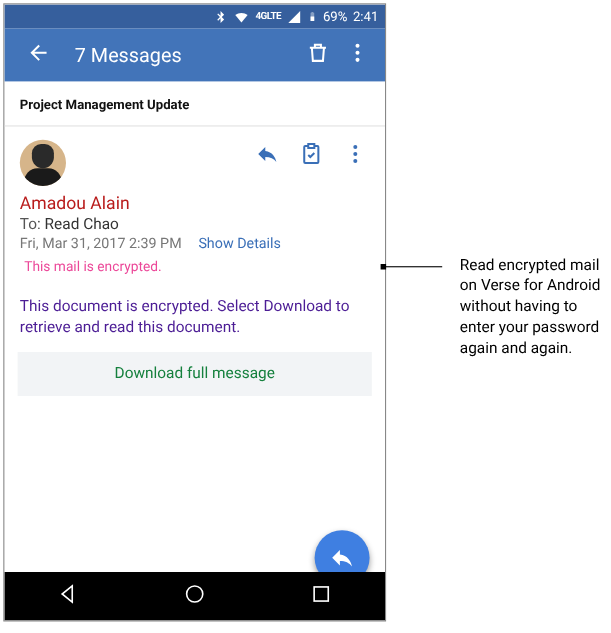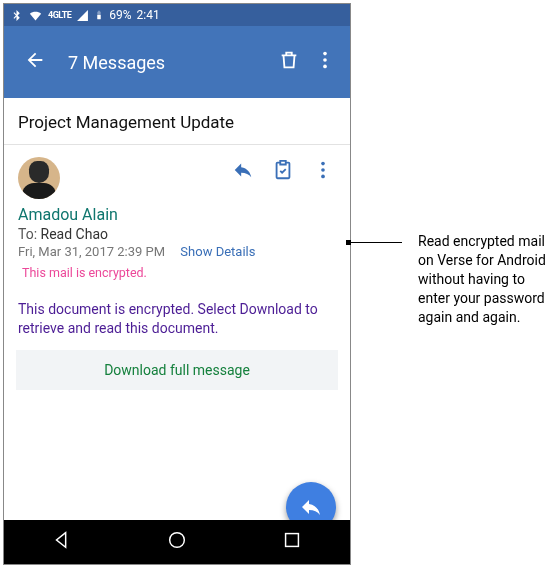--- a/index.html
+++ b/index.html
@@ -22,51 +22,52 @@
     background: #fff;
     overflow: hidden;
   }
   
   .statusbar {
     height: 22px;
     background: #365f9d;
     color: #fff;
     display: flex;
     align-items: center;
+    justify-content: flex-end;
     font-size: 12px;
     padding: 0 6px;
     gap: 5px;
   }
   .statusbar .net {
     font-size: 9px;
     font-weight: bold;
     letter-spacing: -0.5px;
   }
   .statusbar svg { display: block; }
   
   .appbar {
     height: 48px;
     background: #4274b9;
     color: #fff;
     display: flex;
     align-items: center;
-    padding: 12px 10px;
+    padding: 0 10px;
   }
   .appbar .title {
     font-size: 18px;
     margin-left: 18px;
     flex: 1;
   }
   .appbar .ic { width: 22px; height: 22px; }
   .appbar .btn { padding: 4px; margin-left: 6px; }
   
   .subject-row {
     padding: 14px 14px 12px 14px;
-    font-size: 17px;
-    font-weight: normal;
+    font-size: 12px;
+    font-weight: bold;
     color: #111;
     border-bottom: 1px solid #e2e2e2;
   }
   
   .meta-row {
     display: flex;
     padding: 12px 10px 0 14px;
   }
   .avatar {
     width: 42px;
@@ -102,21 +103,21 @@
     padding-right: 6px;
     padding-top: 2px;
   }
   .meta-actions svg { width: 22px; height: 22px; }
   
   .sender-block {
     padding: 6px 14px 10px 14px;
   }
   .sender-name {
     font-size: 16px;
-    color: #0f766e;
+    color: #b91c1c;
   }
   .to-line {
     font-size: 14px;
     color: #333;
     margin-top: 2px;
   }
   .to-line .lbl { color: #555; }
   .date-line {
     font-size: 13px;
     color: #777;

